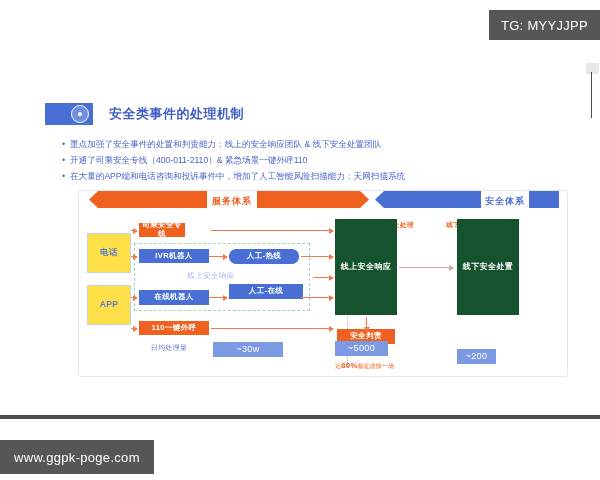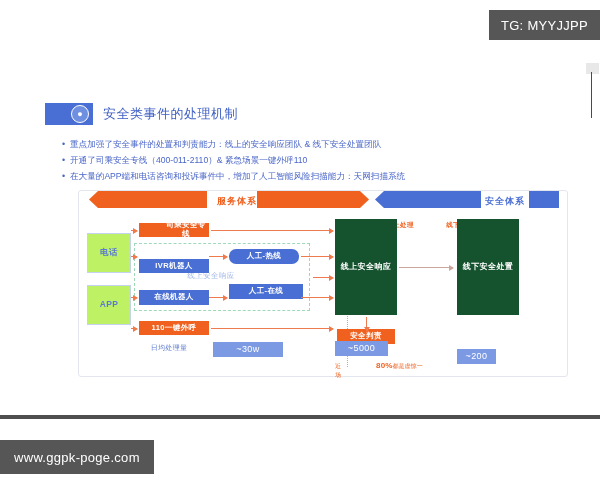--- a/index.html
+++ b/index.html
@@ -35,21 +35,21 @@
     display:flex; align-items:center; justify-content:flex-end;
     padding-right:4px; box-sizing:border-box;
   }
   #shield {
     width:16px; height:16px; border-radius:50%;
     background:#6f8fe0; border:1.5px solid #ffffff;
     display:flex; align-items:center; justify-content:center;
     color:#ffffff; font-size:9px; line-height:1;
   }
   #heading-title {
-    margin-left:10px; color:#3f5fc4; font-size:13px; font-weight:normal;
+    margin-left:16px; color:#3f5fc4; font-size:13px; font-weight:bold;
     letter-spacing:.5px;
   }
 
   
   #bullets { position:absolute; left:62px; top:137px; width:470px; }
   .bullet { display:flex; align-items:flex-start; color:#4a66c8; font-size:8.6px; line-height:14px; margin-bottom:2px; }
   .bullet .dot { width:8px; flex:0 0 8px; text-align:left; font-size:9px; }
   .bullet .txt { flex:1; }
 
   
@@ -80,21 +80,21 @@
     height:148px; border-left:1px dotted #9db0e0;
   }
 
   
   .node {
     position:absolute; box-sizing:border-box;
     display:flex; align-items:center; justify-content:center;
     font-size:7.5px; font-weight:bold; letter-spacing:.4px;
     text-align:center; line-height:1.15;
   }
-  .n-chan   { background:#bef264; border:1px solid #c5d2ef; color:#5b7ad0; font-size:8.5px; }
+  .n-chan   { background:#fde047; border:1px solid #c5d2ef; color:#5b7ad0; font-size:8.5px; }
   .n-orange { background:#f0601e; color:#ffffff; }
   .n-blue   { background:#4a6fd4; color:#ffffff; }
   .n-bluelight { background:#7c9ae4; color:#ffffff; font-size:9px; font-weight:normal; }
   .n-tall   { background:#14532d; color:#ffffff; font-size:8px; }
 
   
   #tw-box {
     position:absolute; left:55px; top:52px; width:176px; height:68px;
     border:1px dashed #9fd8b8; box-sizing:border-box;
   }
@@ -124,21 +124,21 @@
   }
 
   #daily-label {
     position:absolute; left:60px; top:152px; width:60px;
     font-size:7px; color:#5b7ad0; text-align:center; letter-spacing:.3px;
   }
   #footnote {
     position:absolute; left:256px; top:170px; width:90px;
     font-size:6px; color:#f0601e; letter-spacing:.1px;
   }
-  #footnote b { font-size:8px;padding-left:35px; }
+  #footnote b { font-size:8px; }
 </style>
 </head>
 <body>
 
 <div id="root">
 
   <div class="wm" id="wm-bottom">www.ggpk-poge.com</div>
   <div class="wm" id="wm-top">TG: MYYJJPP</div>
   <div id="dark-band"></div>
   <div id="page-corner"></div>
@@ -163,39 +163,39 @@
     <div class="bullet">
       <span class="dot">•</span>
       <span class="txt">在大量的APP端和电话咨询和投诉事件中，增加了人工智能风险扫描能力：天网扫描系统</span>
     </div>
   </div>
 
   <div id="diagram">
 
     <div class="chev orange left-point" style="left:10px;  width:118px;"></div>
     <div class="chev orange right-point" style="left:178px; width:112px;"></div>
-    <div class="bn-label" style="left:128px; top:4px; width:50px; text-align:right; color:#f0601e;">服务体系</div>
+    <div class="bn-label" style="left:128px; top:4px; width:50px; text-align:center; color:#f0601e;">服务体系</div>
 
     <div class="chev blue left-point" style="left:296px; width:106px;"></div>
     <div class="chev blue plain" style="left:450px; width:30px;"></div>
     <div class="bn-label" style="left:402px; top:4px; width:48px; text-align:center; color:#4a6fd4;">安全体系</div>
 
     <div class="sublabel" style="left:296px; top:30px; width:50px; text-align:center;">线上处理</div>
     <div class="sublabel" style="left:356px; top:30px; width:50px; text-align:center;">线下处理</div>
 
     <div id="divider"></div>
 
     <div class="node n-chan" style="left:8px;  top:42px; width:44px; height:40px;">电话</div>
     <div class="node n-chan" style="left:8px;  top:94px; width:44px; height:40px;">APP</div>
 
     <div id="tw-box"></div>
     <div id="tw-label">线上安全响应</div>
 
-    <div class="node n-orange" style="left:60px; top:32px; width:70px; height:14px;padding-left:24px;">司乘安全专线</div>
-    <div class="node n-blue" style="left:60px; top:68px; width:70px; height:14px;">IVR机器人</div>
+    <div class="node n-orange" style="left:60px; top:32px; width:46px; height:14px;">司乘安全专线</div>
+    <div class="node n-blue" style="left:60px; top:58px; width:70px; height:14px;">IVR机器人</div>
     <div class="node n-blue" style="left:60px; top:99px; width:70px; height:15px;">在线机器人</div>
     <div class="node n-orange" style="left:60px; top:130px; width:70px; height:14px;">110一键外呼</div>
 
     <div class="node n-blue" style="left:150px; top:58px; width:70px; height:15px;border-radius:7px;">人工-热线</div>
     <div class="node n-blue" style="left:150px; top:93px; width:74px; height:15px;">人工-在线</div>
 
     <div class="node n-tall" style="left:256px; top:28px; width:62px; height:96px;">线上安全响应</div>
     <div class="node n-tall" style="left:378px; top:28px; width:62px; height:96px;">线下安全处置</div>
 
     <div class="node n-orange" style="left:258px; top:138px; width:58px; height:15px;">安全判责</div>

